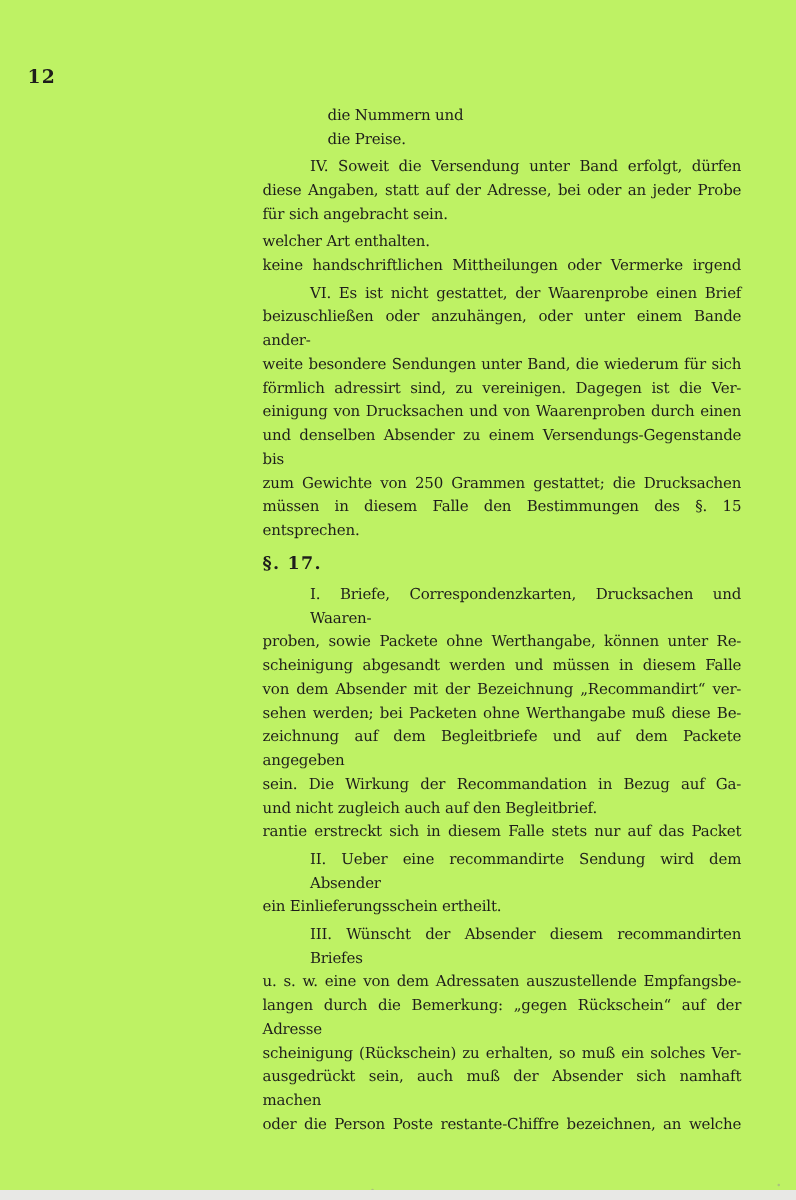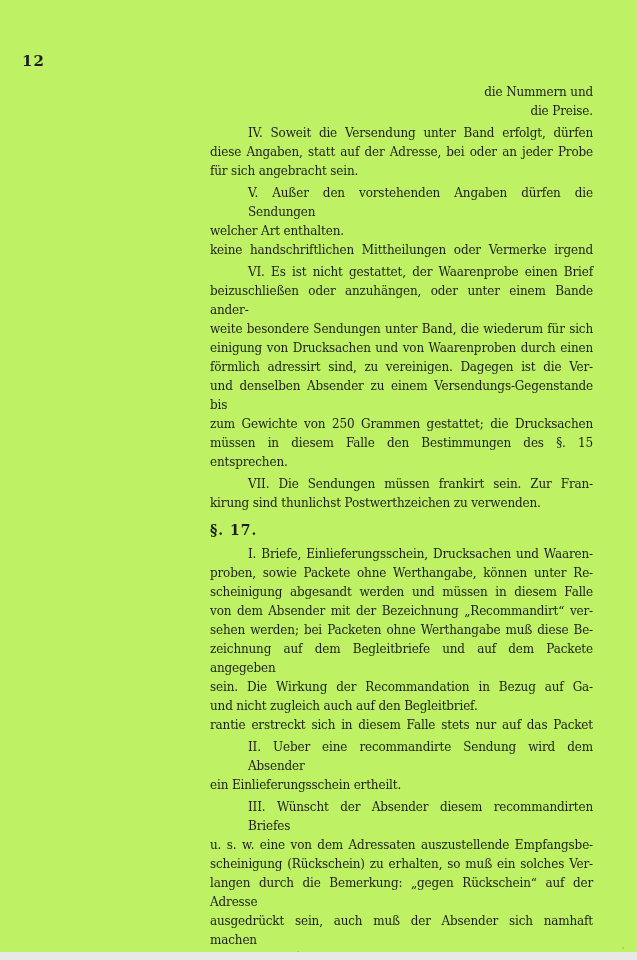--- a/index.html
+++ b/index.html
@@ -21,21 +21,21 @@
     font-size:10.5px; font-weight:bold; letter-spacing:0.1px;
     line-height:13px;
   }
   .column {
     position:absolute; left:210px; top:83px; width:383px;
     font-size:12px; line-height:19px; letter-spacing:-0.15px;
   }
   .block { margin:0; }
   .block.para { margin-top:3px; }
   .block.list { margin:0; }
-  .list .tline { text-align:right; padding-left:52px; }
+  .list .tline { text-align:left; padding-left:52px; }
   .para .tline { text-align:justify; text-align-last:justify; }
   .para .tline.last { text-align-last:left; }
   .para .tline.first { padding-left:38px; }
   .block.heading {
     text-align:left; font-size:14px; font-weight:bold;
     margin-top:8px; margin-bottom:5px; line-height:19px;
     letter-spacing:1px;
   }
   .speck {
     position:absolute; width:2px; height:2px; border-radius:50%;
@@ -55,59 +55,54 @@
       <div class="block list">
         <div class="tline">die Nummern und</div>
         <div class="tline last">die Preise.</div>
       </div>
       <div class="block para">
         <div class="tline first">IV. Soweit die Versendung unter Band erfolgt, dürfen</div>
         <div class="tline">diese Angaben, statt auf der Adresse, bei oder an jeder Probe</div>
         <div class="tline last">für sich angebracht sein.</div>
       </div>
       <div class="block para">
-        <div class="tline first">V. Außer den vorstehenden Angaben dürfen die Sendungen</div>
         <div class="tline last">welcher Art enthalten.</div>
         <div class="tline">keine handschriftlichen Mittheilungen oder Vermerke irgend</div>
       </div>
       <div class="block para">
         <div class="tline first">VI. Es ist nicht gestattet, der Waarenprobe einen Brief</div>
         <div class="tline">beizuschließen oder anzuhängen, oder unter einem Bande ander-</div>
         <div class="tline">weite besondere Sendungen unter Band, die wiederum für sich</div>
+        <div class="tline">förmlich adressirt sind, zu vereinigen.  Dagegen ist die Ver-</div>
         <div class="tline">einigung von Drucksachen und von Waarenproben durch einen</div>
-        <div class="tline">förmlich adressirt sind, zu vereinigen.  Dagegen ist die Ver-</div>
         <div class="tline">und denselben Absender zu einem Versendungs-Gegenstande bis</div>
         <div class="tline">zum Gewichte von 250 Grammen gestattet; die Drucksachen</div>
         <div class="tline last">müssen in diesem Falle den Bestimmungen des §. 15 entsprechen.</div>
       </div>
-      <div class="block para">
-        <div class="tline first">VII. Die Sendungen müssen frankirt sein.  Zur Fran-</div>
-        <div class="tline last">kirung sind thunlichst Postwerthzeichen zu verwenden.</div>
-      </div>
       <div class="block heading">§. 17.</div>
       <div class="block para">
-        <div class="tline first">I. Briefe, Einlieferungsschein, Drucksachen und Waaren-</div>
+        <div class="tline first">I. Briefe, Correspondenzkarten, Drucksachen und Waaren-</div>
         <div class="tline">proben, sowie Packete ohne Werthangabe, können unter Re-</div>
         <div class="tline">scheinigung abgesandt werden und müssen in diesem Falle</div>
         <div class="tline">von dem Absender mit der Bezeichnung „Recommandirt“ ver-</div>
         <div class="tline">sehen werden; bei Packeten ohne Werthangabe muß diese Be-</div>
         <div class="tline">zeichnung auf dem Begleitbriefe und auf dem Packete angegeben</div>
         <div class="tline">sein.  Die Wirkung der Recommandation in Bezug auf Ga-</div>
         <div class="tline last">und nicht zugleich auch auf den Begleitbrief.</div>
         <div class="tline">rantie erstreckt sich in diesem Falle stets nur auf das Packet</div>
       </div>
       <div class="block para">
         <div class="tline first">II. Ueber eine recommandirte Sendung wird dem Absender</div>
         <div class="tline last">ein Einlieferungsschein ertheilt.</div>
       </div>
       <div class="block para">
         <div class="tline first">III. Wünscht der Absender diesem recommandirten Briefes</div>
         <div class="tline">u. s. w. eine von dem Adressaten auszustellende Empfangsbe-</div>
+        <div class="tline">langen durch die Bemerkung: „gegen Rückschein“ auf der Adresse</div>
         <div class="tline">scheinigung (Rückschein) zu erhalten, so muß ein solches Ver-</div>
-        <div class="tline">langen durch die Bemerkung: „gegen Rückschein“ auf der Adresse</div>
         <div class="tline">ausgedrückt sein, auch muß der Absender sich namhaft machen</div>
         <div class="tline">oder die Person Poste restante-Chiffre bezeichnen, an welche</div>
       </div>
     </div>
 
   <div class="speck s1"></div>
   <div class="speck s2"></div>
 </div>
 
 </body></html>

